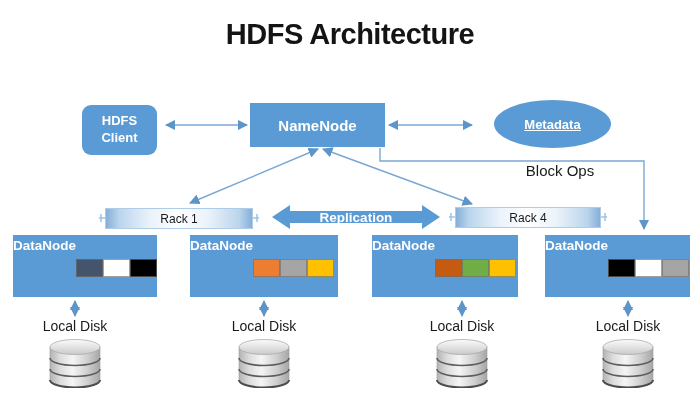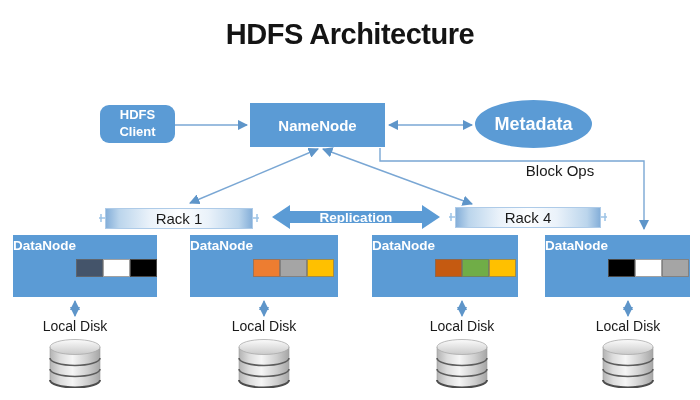--- a/index.html
+++ b/index.html
@@ -14,31 +14,31 @@
     position:absolute; top:18px; left:0; width:700px; text-align:center;
     font-size:29px; font-weight:600; letter-spacing:-0.5px; color:#141414;
   }
   .connector-layer { position:absolute; left:0; top:0; width:700px; height:400px; }
 
   .node {
     position:absolute; background:#5B9BD5; color:#fff;
     display:flex; align-items:center; justify-content:center;
     text-align:center; font-weight:bold;
   }
-  .client-box { left:100px; top:105px; width:75px; height:38px; border-radius:9px; font-size:13px; line-height:1.3; }
+  .client-box { left:82px; top:105px; width:75px; height:50px; border-radius:9px; font-size:13px; line-height:1.3; }
   .client-box span { display:block; width:48px; }
   .namenode-box { left:250px; top:103px; width:135px; height:44px; font-size:15px; }
-  .metadata-ellipse { left:475px; top:100px; width:117px; height:48px; border-radius:50%; font-size:18px; }
+  .metadata-ellipse { left:494px; top:100px; width:117px; height:48px; border-radius:50%; font-size:13px;text-decoration:underline; }
 
   .rack {
     position:absolute; height:21px;
     background:linear-gradient(90deg,#85AFD9 0%,#BBD5EC 9%,#EAF2FA 30%,#FDFEFF 50%,#EAF2FA 70%,#BBD5EC 91%,#85AFD9 100%);
     border:1px solid #AECBE8;
     display:flex; align-items:center; justify-content:center;
-    font-size:15px; color:#1a1a1a;
+    font-size:12px; color:#1a1a1a;
   }
   .rack1 { left:105px; top:208px; width:148px; }
   .rack2 { left:455px; top:207px; width:146px; }
 
   .replication-label {
     position:absolute; left:290px; top:210px; width:132px; text-align:center;
     color:#fff; font-weight:bold; font-size:13.5px;
   }
   .blockops-label {
     position:absolute; left:522px; top:162px; width:76px; text-align:center;

